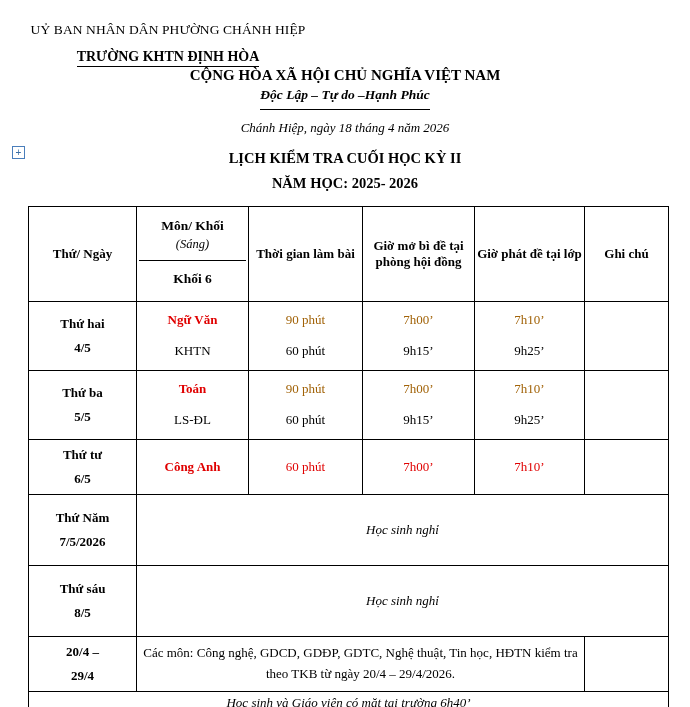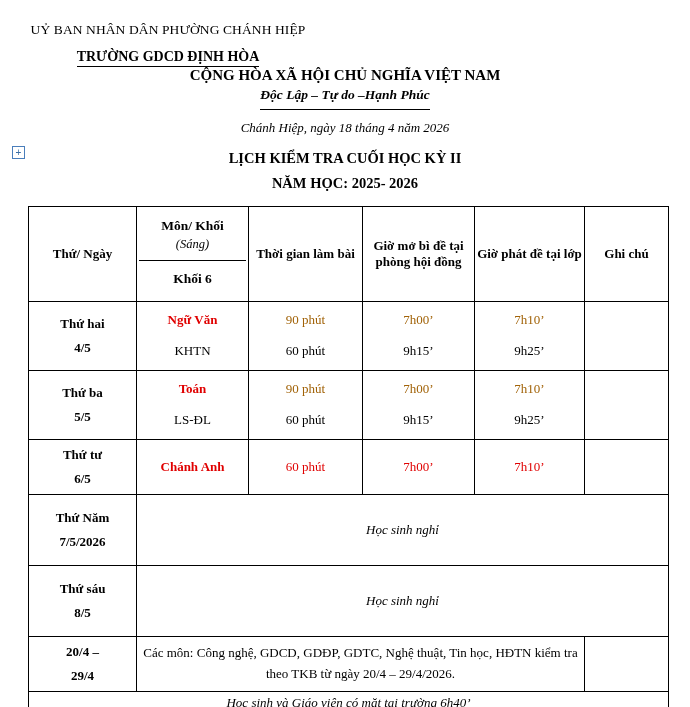--- a/index.html
+++ b/index.html
@@ -206,21 +206,21 @@
 </head>
 <body>
 
 <div class="page">
 
   <div class="plus-handle">+</div>
 
   <div class="header">
     <div class="header-left">
       <div class="hl-line1">UỶ BAN NHÂN DÂN PHƯỜNG CHÁNH HIỆP</div>
-      <div class="hl-line2">TRƯỜNG GDCD ĐỊNH HÒA</div>
+      <div class="hl-line2">TRƯỜNG KHTN ĐỊNH HÒA</div>
     </div>
     <div class="header-right">
       <div class="hr-line1">CỘNG HÒA XÃ HỘI CHỦ NGHĨA VIỆT NAM</div>
       <div class="hr-line2">Độc Lập – Tự do –Hạnh Phúc</div>
       <div class="hr-line3">Chánh Hiệp, ngày 18 tháng 4 năm 2026</div>
     </div>
   </div>
 
   <div class="title-block">
     <div class="title-main">LỊCH KIỂM TRA CUỐI HỌC KỲ II</div>
@@ -299,21 +299,21 @@
             <div class="r2">9h25’</div>
           </td>
           <td></td>
         </tr>
 
         <tr>
           <td class="day-cell">
             <div>Thứ tư</div>
             <div class="d2">6/5</div>
           </td>
-          <td class="single-red">Chánh Anh</td>
+          <td class="single-red">Công Anh</td>
           <td class="single-red-plain">60 phút</td>
           <td class="single-red-plain">7h00’</td>
           <td class="single-red-plain">7h10’</td>
           <td></td>
         </tr>
 
         <tr>
           <td class="day-cell">
             <div>Thứ Năm</div>
             <div class="d2">7/5/2026</div>

